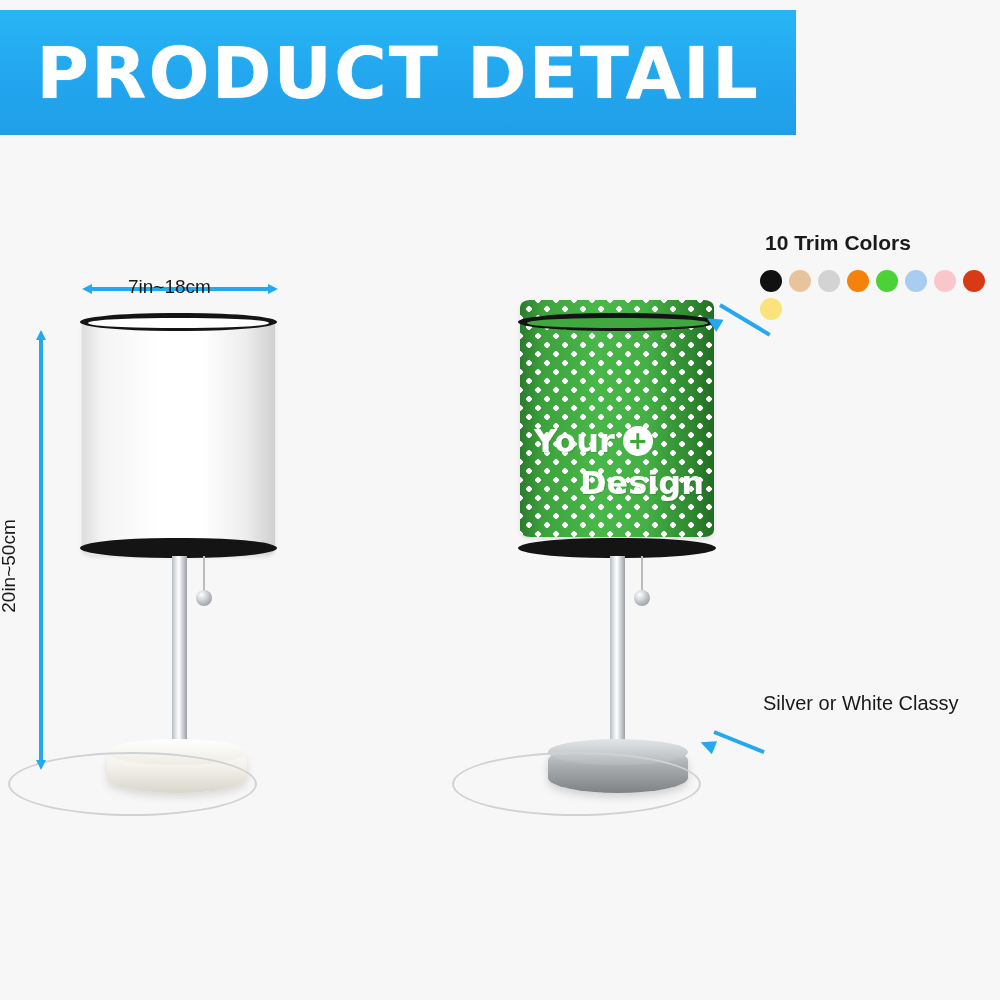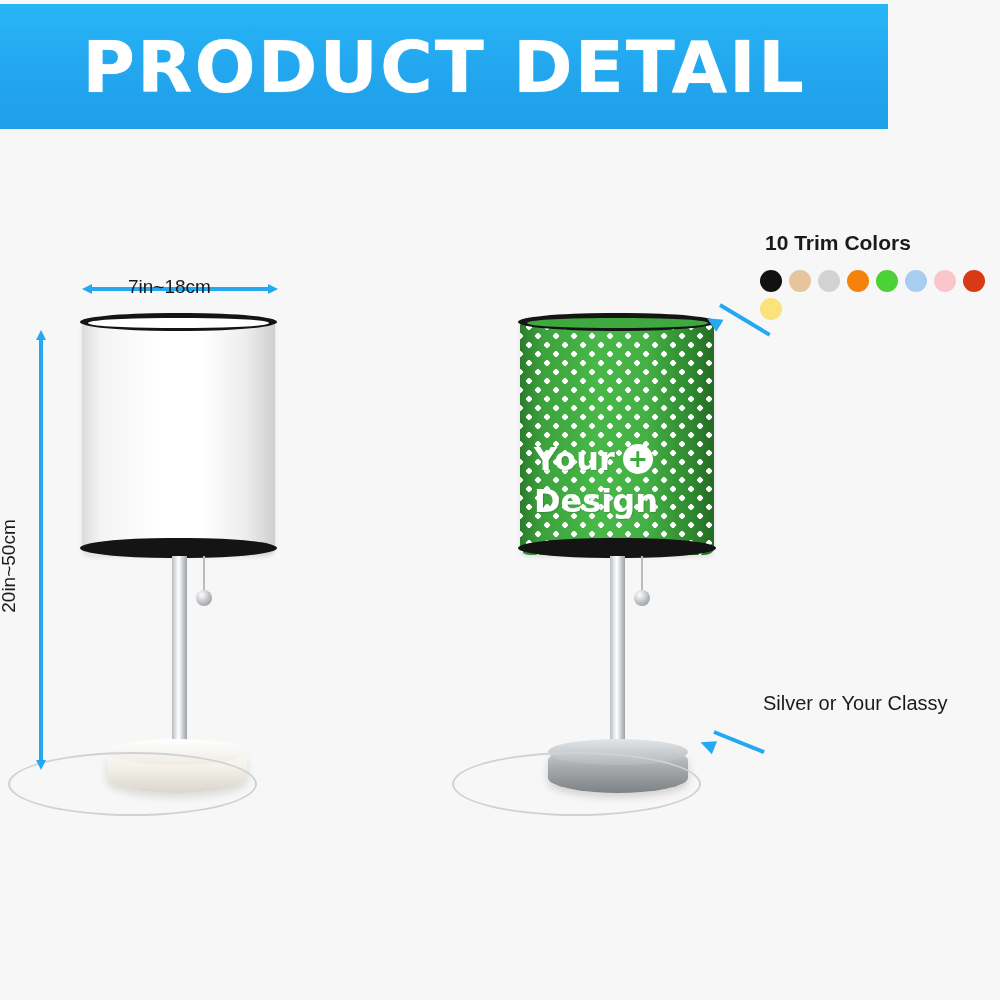--- a/index.html
+++ b/index.html
@@ -5,21 +5,21 @@
   html,body{margin:0;padding:0;}
   body{
     width:1000px;height:1000px;
     background:#f7f7f7;
     font-family:"Liberation Sans", sans-serif;
     overflow:hidden;
     position:relative;
   }
   
   #header-banner{
-    position:absolute;left:0;top:4px;width:888px;height:125px;
+    position:absolute;left:0;top:10px;width:796px;height:125px;
     background:linear-gradient(180deg,#27b6f5 0%,#23a7ef 50%,#1f9fe8 100%);
     display:flex;align-items:center;justify-content:center;text-align:center;
   }
   #header-title{
     color:#ffffff;
     font-size:72px;
     font-weight:bold;
     letter-spacing:2px;
     font-family:"DejaVu Sans", sans-serif;
     text-shadow:0 0 1px rgba(255,255,255,.6);
@@ -93,26 +93,26 @@
 
 <div style="position:absolute;left:36px;top:330px;width:10px;height:440px;">
   <div class="arrow-line" style="left:3px;top:8px;width:4px;height:424px;"></div>
   <div class="arrow-head" style="left:0;top:0;border-left:5px solid transparent;border-right:5px solid transparent;border-bottom:10px solid #24a9f0;"></div>
   <div class="arrow-head" style="left:0;bottom:0;border-left:5px solid transparent;border-right:5px solid transparent;border-top:10px solid #24a9f0;"></div>
 </div>
 <div class="label" style="left:-38px;top:555px;transform:rotate(-90deg);font-size:19px;">20in~50cm</div>
 
 <div class="lamp" style="left:500px;top:0;width:500px;height:1000px;">
 
-  <div style="position:absolute;left:20px;top:318px;width:194px;height:237px;border-radius:10px/7px;overflow:hidden;
+  <div style="position:absolute;left:20px;top:300px;width:194px;height:237px;border-radius:10px/7px;overflow:hidden;
               background:
                 radial-gradient(circle, #ffffff 2.6px, rgba(255,255,255,0) 3px) 0 0/18px 18px,
                 radial-gradient(circle, #ffffff 2.6px, rgba(255,255,255,0) 3px) 9px 9px/18px 18px,
                 linear-gradient(90deg,#2b7c2b 0%,#3da33d 12%,#48b848 40%,#45b045 65%,#2f8a2f 88%,#246b24 100%);
-              box-shadow:0 2px 4px rgba(0,0,0,.10);">
+              box-shadow:0 2px 4px rgba(0,0,0,.10);text-align:right;">
 
     <div style="position:absolute;left:14px;top:125px;width:170px;color:#ffffff;
                 font-family:'DejaVu Sans', sans-serif;font-weight:bold;line-height:1.0;">
       <div style="display:flex;align-items:center;">
         <span style="font-size:32px;text-shadow:1px 1px 1px rgba(0,0,0,.15);">Your</span>
         <span style="margin-left:8px;width:30px;height:30px;border-radius:50%;background:#ffffff;color:#3aa93a;
                      display:flex;align-items:center;justify-content:center;font-size:24px;line-height:1;">
           <span>+</span>
         </span>
       </div>
@@ -156,20 +156,20 @@
 </div>
 
 <div style="position:absolute;left:706px;top:297px;width:60px;height:34px;">
   <div style="position:absolute;left:14px;top:6px;width:58px;height:4px;background:#24a9f0;
               transform:rotate(31deg);transform-origin:left center;"></div>
   <div style="position:absolute;left:0;top:18px;width:0;height:0;
               border-top:7px solid transparent;border-bottom:7px solid transparent;border-right:15px solid #24a9f0;
               transform:rotate(31deg);"></div>
 </div>
 
-<div class="label" style="left:763px;top:692px;font-size:20px;">Silver or Your Classy</div>
+<div class="label" style="left:763px;top:692px;font-size:20px;">Silver or White Classy</div>
 <div style="position:absolute;left:700px;top:726px;width:60px;height:32px;">
   <div style="position:absolute;left:14px;top:4px;width:54px;height:4px;background:#24a9f0;
               transform:rotate(22deg);transform-origin:left center;"></div>
   <div style="position:absolute;left:0;top:12px;width:0;height:0;
               border-top:7px solid transparent;border-bottom:7px solid transparent;border-right:15px solid #24a9f0;
               transform:rotate(22deg);"></div>
 </div>
 
 </body></html>

